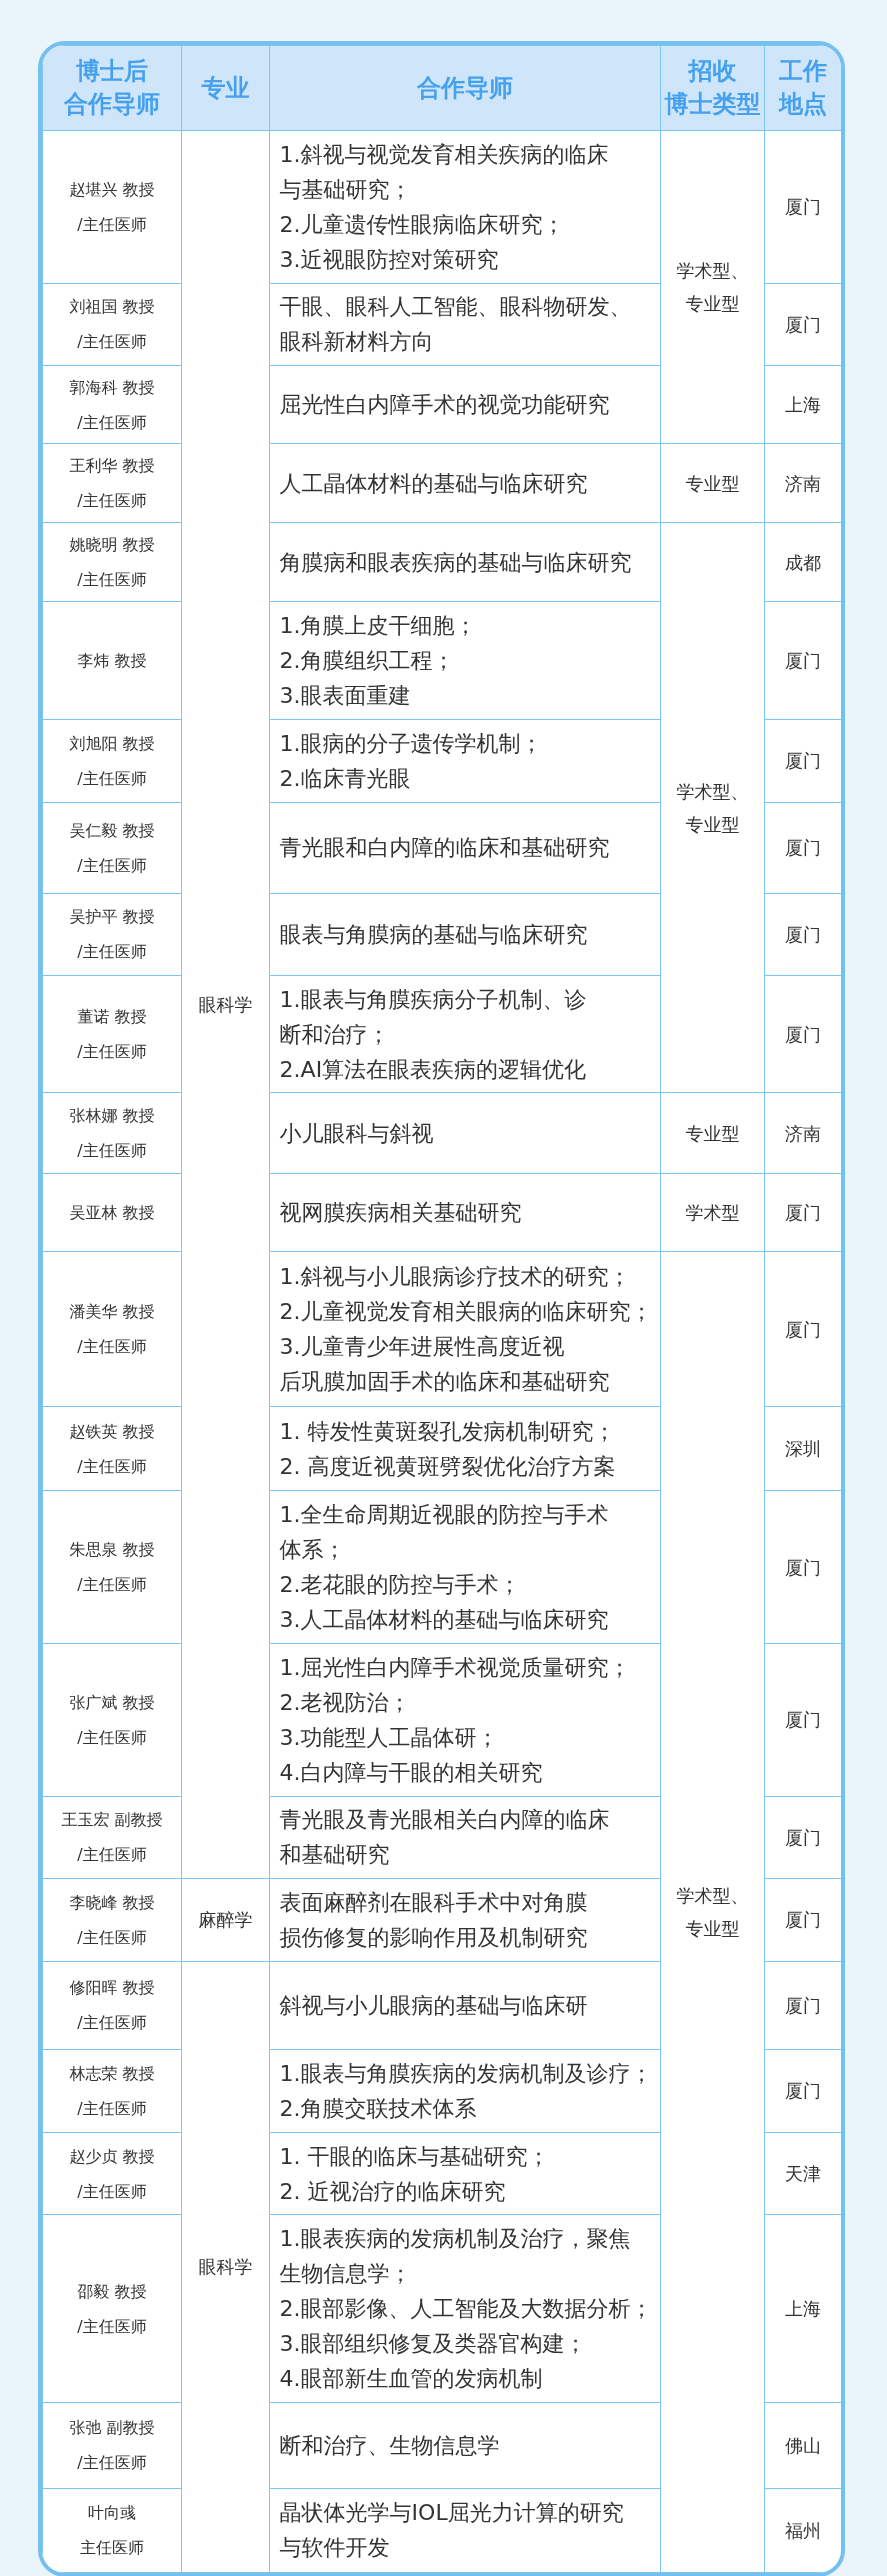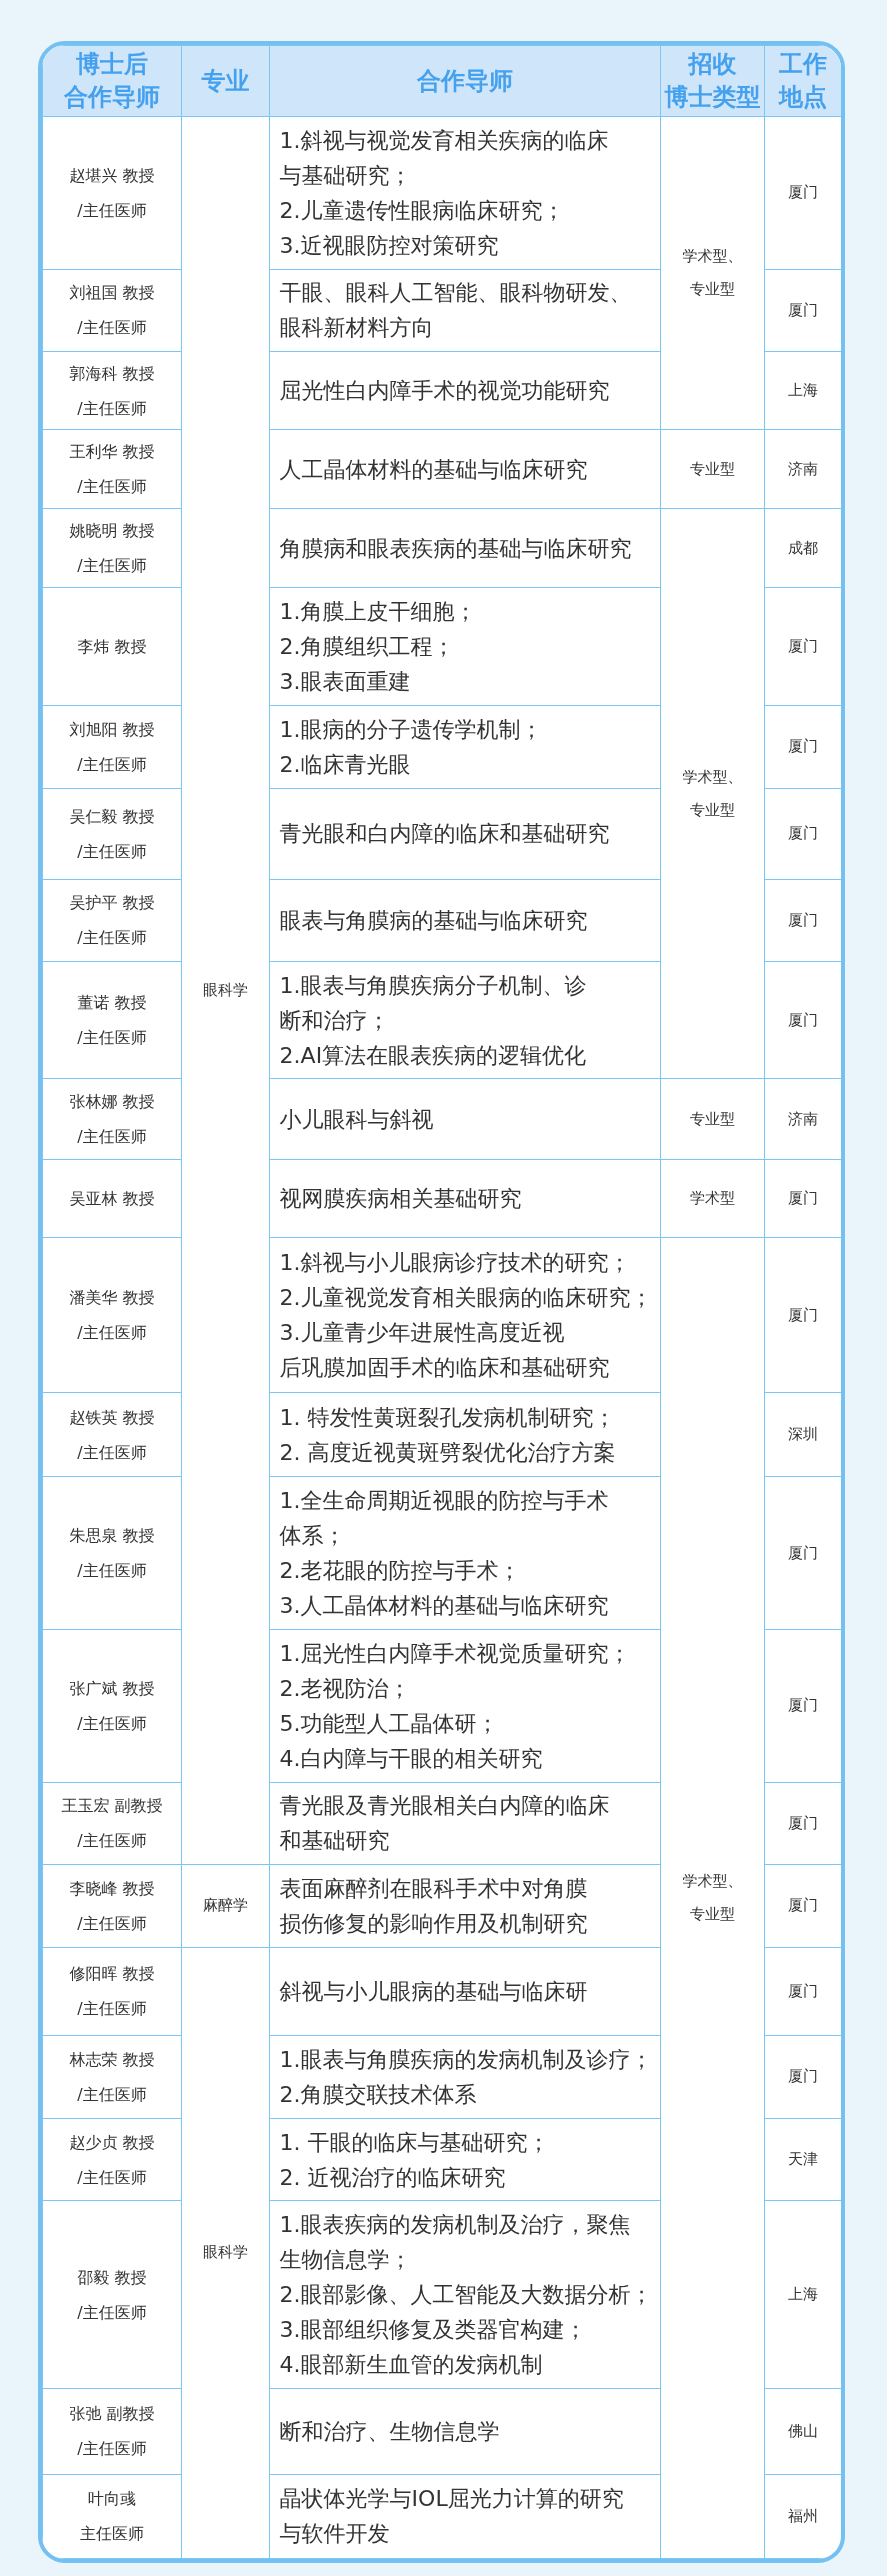--- a/index.html
+++ b/index.html
@@ -43,39 +43,39 @@
     padding:1.9px 0;
   }
   td.research{
     font-size:22px;
     line-height:35px;
     text-align:left;
     padding:5.8px 1.9px 5.8px 9.6px;
   }
   td.research .ln{white-space:nowrap;}
   td.spec, td.type, td.city{
-    font-size:15px;
+    font-size:18px;
     line-height:33px;
     text-align:center;
   }
 </style>
 </head>
 <body>
 
 <div class="table-card">
 <table>
   <colgroup>
     <col style="width:139px">
         <col style="width:88px">
         <col style="width:391px">
         <col style="width:104px">
         <col style="width:77px">
   </colgroup>
   <thead>
-    <tr style="height:71px">
+    <tr style="height:85px">
       <th>
             <div class="ln">博士后</div>
             <div class="ln">合作导师</div>
           </th>
       <th>
             <div class="ln">专业</div>
           </th>
       <th>
             <div class="ln">合作导师</div>
           </th>
@@ -277,21 +277,21 @@
       <td class="city">厦门</td>
     </tr>
     <tr style="height:150px">
       <td class="name">
             <div class="ln">张广斌 教授</div>
             <div class="ln">/主任医师</div>
           </td>
       <td class="research">
             <div class="ln">1.屈光性白内障手术视觉质量研究；</div>
             <div class="ln">2.老视防治；</div>
-            <div class="ln">5.功能型人工晶体研；</div>
+            <div class="ln">3.功能型人工晶体研；</div>
             <div class="ln">4.白内障与干眼的相关研究</div>
           </td>
       <td class="city">厦门</td>
     </tr>
     <tr style="height:82px">
       <td class="name">
             <div class="ln">王玉宏 副教授</div>
             <div class="ln">/主任医师</div>
           </td>
       <td class="research">

